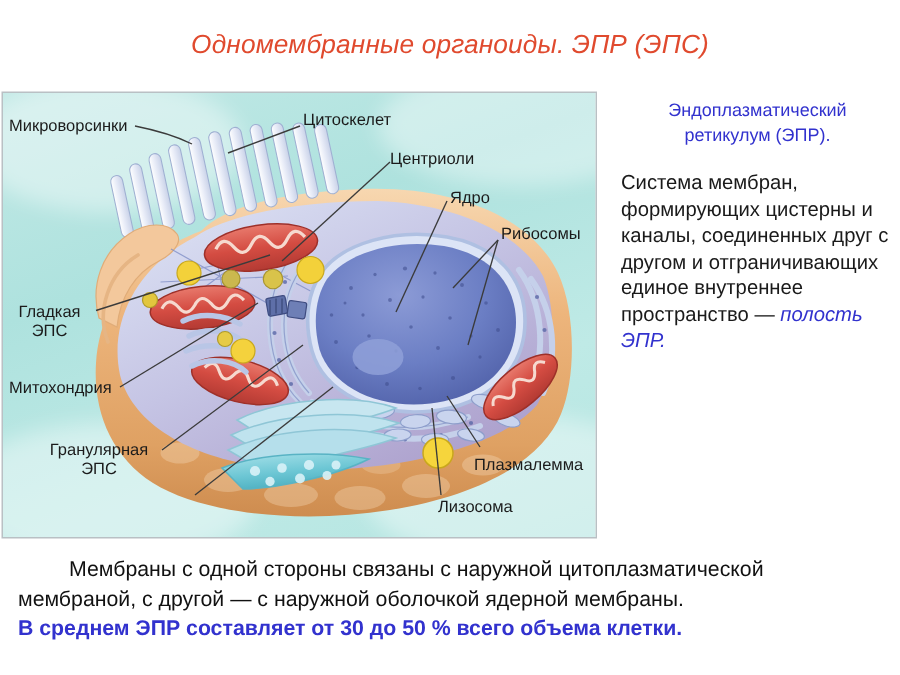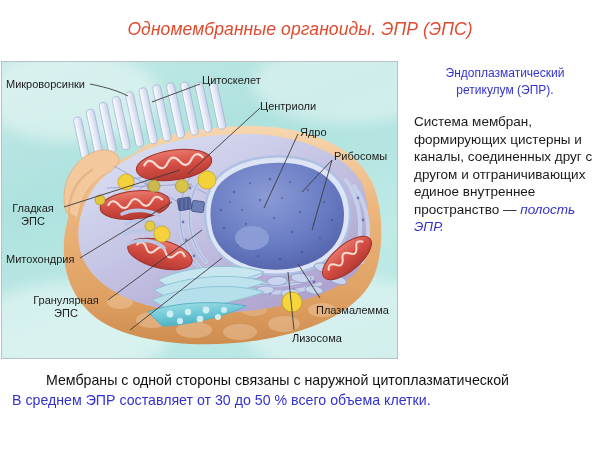--- a/index.html
+++ b/index.html
@@ -86,21 +86,21 @@
   
   #bottom {
     position: absolute;
     left: 12px; top: 358px;
     width: 578px;
     font-size: 14.2px;
     line-height: 19.5px;
     color: #111111;
   }
   #bottom .l1 { text-indent: 34px; }
-  #bottom .l3 { color: #3232CE; }
+  #bottom .l3 { color: #3232CE; font-weight: bold; }
 </style>
 </head>
 <body>
 
 <div id="slide">
 
   <div id="title">Одномембранные органоиды. ЭПР (ЭПС)</div>
 
   <div id="diagram">
 
@@ -395,16 +395,17 @@
       <span>ретикулум (ЭПР).</span>
     </div>
     <div class="body">
       <span>Система мембран, формирующих цистерны и каналы, соединенных друг с другом и отграничивающих единое внутреннее пространство —</span>
       <span class="em">полость ЭПР.</span>
     </div>
   </div>
 
   <div id="bottom">
     <div class="l1">Мембраны с одной стороны связаны с наружной цитоплазматической</div>
+    <div class="l2">мембраной, с другой — с наружной оболочкой ядерной мембраны.</div>
     <div class="l3">В среднем ЭПР составляет от 30 до 50 % всего объема клетки.</div>
   </div>
 
 </div>
 
 </body></html>

